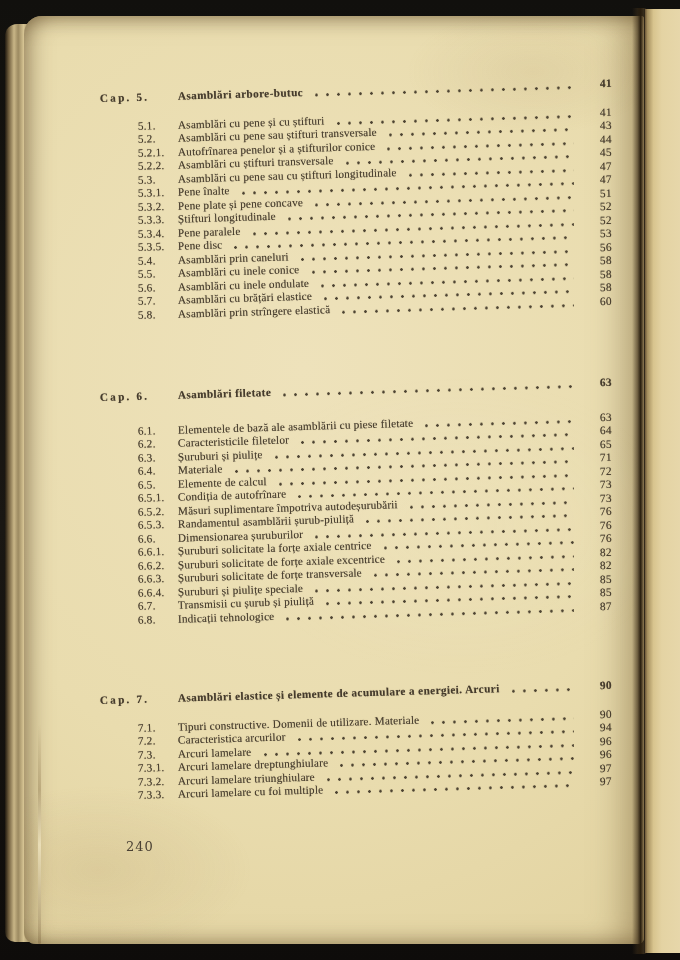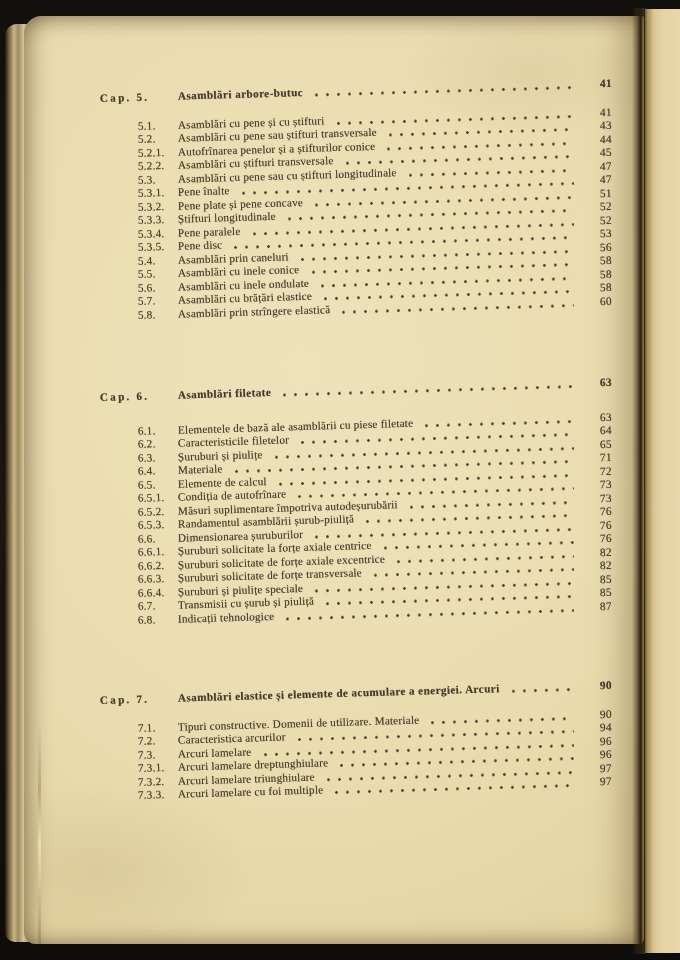--- a/index.html
+++ b/index.html
@@ -298,18 +298,19 @@
     <span class="pnum">97</span>
   </div>
           <div class="row entry">
     <span class="enum">7.3.3.</span>
     <span class="etitle">Arcuri lamelare cu foi multiple</span>
     <span class="leader"></span>
     <span class="pnum">97</span>
   </div>
         </div>
 
+      <div class="folio">240</div>
     </div>
   </div>
 
   <div class="gutter"></div>
   <div class="page-right"></div>
 </div>
 
 </body></html>

